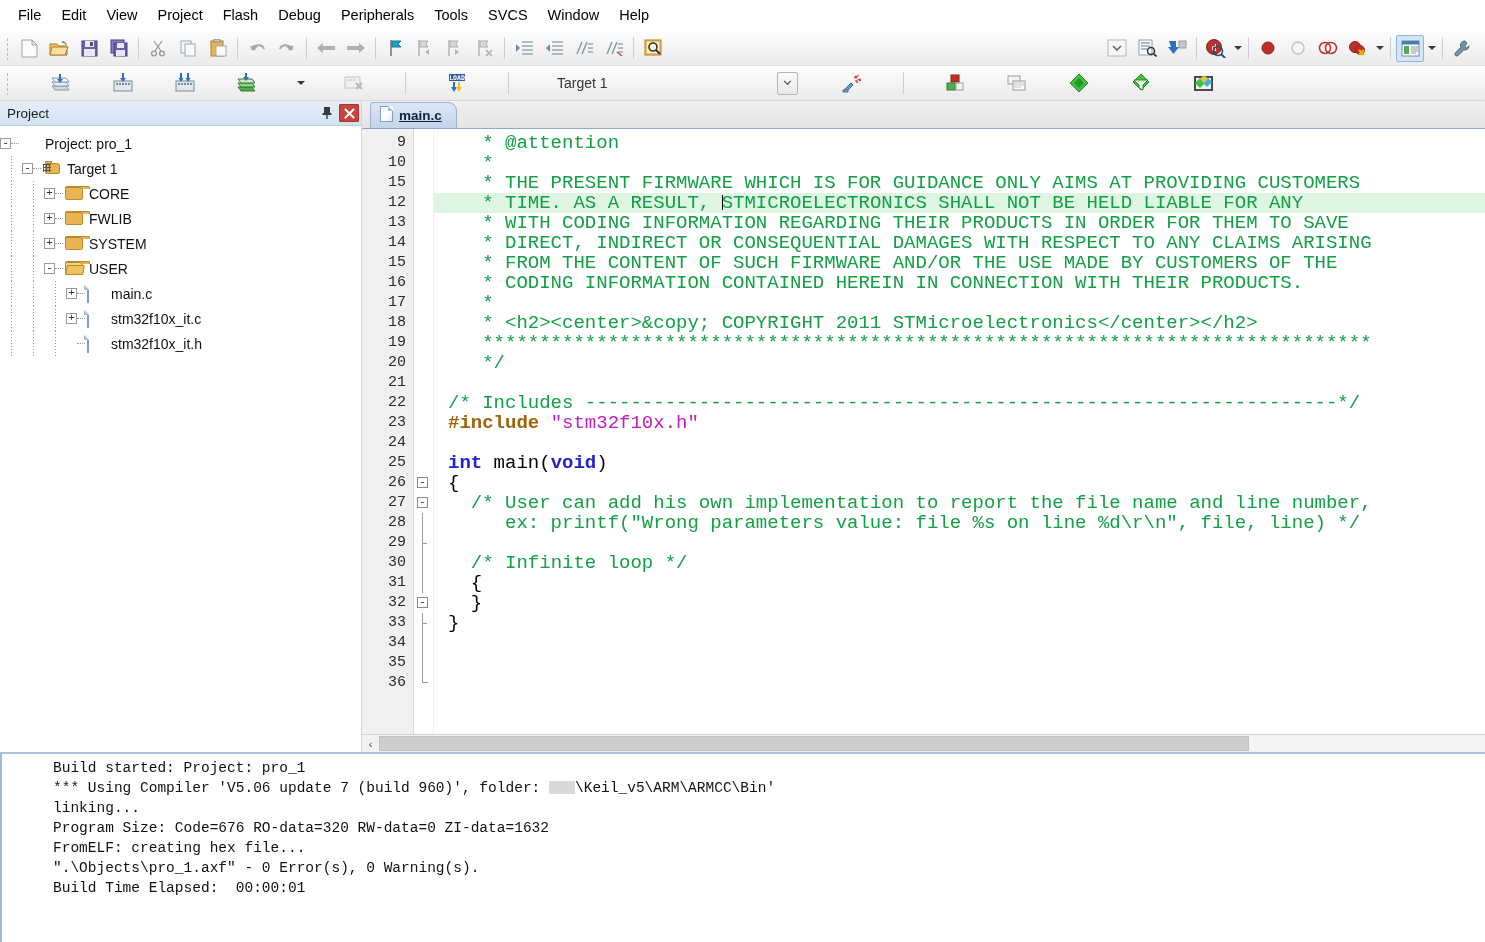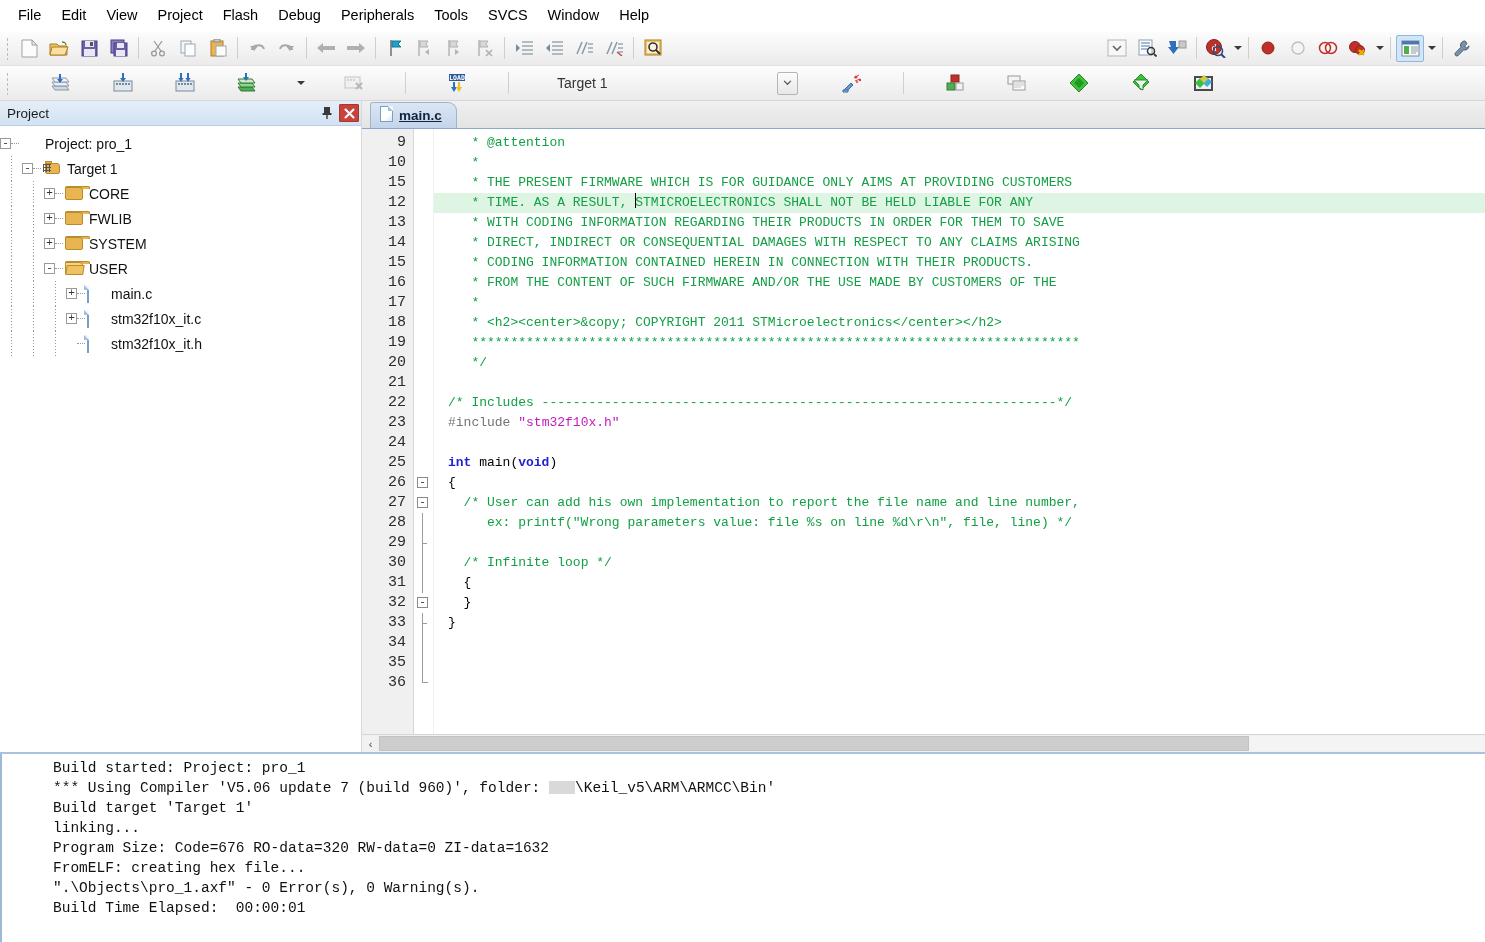--- a/index.html
+++ b/index.html
@@ -151,27 +151,27 @@
     font-family:"Liberation Mono",monospace; font-size:11px; line-height:9px; text-align:center; color:#333;
   }
   .fstem { position:absolute; left:8px; top:0; width:1px; height:20px; background:#9b9b9b; }
   .fend  { position:absolute; left:8px; top:0; width:1px; height:10px; background:#9b9b9b; }
   .fend:after{content:"";position:absolute;left:0;top:9px;width:6px;height:1px;background:#9b9b9b;}
   .ftick { position:absolute; left:8px; top:0; width:1px; height:20px; background:#9b9b9b; }
   .ftick:after{content:"";position:absolute;left:0;top:10px;width:5px;height:1px;background:#9b9b9b;}
 
   .code {
     flex:1 1 auto; position:relative; padding-top:4px; overflow:hidden;
-    font-family:"Liberation Mono", monospace; font-size:13px; color:#000;
+    font-family:"Liberation Mono", monospace; font-size:19px; color:#000;
   }
   .cline { height:20px; line-height:20px; white-space:pre; padding-left:14px; position:relative; }
   .cline.hl { background:#dff5e4; }
   .cm { color:#12a044; }
   .kw { color:#2222d0; font-weight:bold;}     
-  .pp { color:#737373; }       
+  .pp { color:#a16207;font-weight:bold; }       
   .str{ color:#c21bbf; }
   .caret-bar {
     display:inline-block; width:1px; height:15px; background:#000;
     vertical-align:-2px; margin:0 -1px 0 0;
   }
   .hscroll {
     height:18px; flex:0 0 18px; background:#f1f1f1; border-top:1px solid #d5d5d5;
     display:flex; align-items:center;
   }
   .hs-arrow { width:17px; height:16px; display:flex;align-items:center;justify-content:center; font-size:11px; color:#444;}
@@ -797,22 +797,22 @@
               <span class="fend"></span>
             </div>
           </div>
         <div class="code" id="code">
             <div class="cline"><span class="cm">   * @attention</span></div>
             <div class="cline"><span class="cm">   *</span></div>
             <div class="cline"><span class="cm">   * THE PRESENT FIRMWARE WHICH IS FOR GUIDANCE ONLY AIMS AT PROVIDING CUSTOMERS</span></div>
             <div class="cline hl"><span class="cm">   * TIME. AS A RESULT, </span><span class="caret-bar"></span><span class="cm">STMICROELECTRONICS SHALL NOT BE HELD LIABLE FOR ANY</span></div>
             <div class="cline"><span class="cm">   * WITH CODING INFORMATION REGARDING THEIR PRODUCTS IN ORDER FOR THEM TO SAVE</span></div>
             <div class="cline"><span class="cm">   * DIRECT, INDIRECT OR CONSEQUENTIAL DAMAGES WITH RESPECT TO ANY CLAIMS ARISING</span></div>
+            <div class="cline"><span class="cm">   * FROM THE CONTENT OF SUCH FIRMWARE AND/OR THE USE MADE BY CUSTOMERS OF THE</span></div>
             <div class="cline"><span class="cm">   * CODING INFORMATION CONTAINED HEREIN IN CONNECTION WITH THEIR PRODUCTS.</span></div>
-            <div class="cline"><span class="cm">   * FROM THE CONTENT OF SUCH FIRMWARE AND/OR THE USE MADE BY CUSTOMERS OF THE</span></div>
             <div class="cline"><span class="cm">   *</span></div>
             <div class="cline"><span class="cm">   * &lt;h2&gt;&lt;center&gt;&amp;copy; COPYRIGHT 2011 STMicroelectronics&lt;/center&gt;&lt;/h2&gt;</span></div>
             <div class="cline"><span class="cm">   ******************************************************************************</span></div>
             <div class="cline"><span class="cm">   */</span></div>
             <div class="cline"></div>
             <div class="cline"><span class="cm">/* Includes ------------------------------------------------------------------*/</span></div>
             <div class="cline"><span class="pp">#include</span> <span class="str">"stm32f10x.h"</span></div>
             <div class="cline"></div>
             <div class="cline"><span class="kw">int</span> main(<span class="kw">void</span>)</div>
             <div class="cline">{</div>
@@ -834,21 +834,20 @@
           <div class="hs-thumb"></div>
         </div>
       </div>
     </div>
   </div>
 
   <div class="build-panel">
     <div class="build-body" id="buildlog">
         <div class="bline">Build started: Project: pro_1</div>
         <div class="bline"><span>*** Using Compiler 'V5.06 update 7 (build 960)', folder: </span><span class="redact"></span><span>\Keil_v5\ARM\ARMCC\Bin'</span></div>
-        <div class="bline">Build target 'Target 1'</div>
         <div class="bline">linking...</div>
         <div class="bline">Program Size: Code=676 RO-data=320 RW-data=0 ZI-data=1632</div>
         <div class="bline">FromELF: creating hex file...</div>
         <div class="bline">".\Objects\pro_1.axf" - 0 Error(s), 0 Warning(s).</div>
         <div class="bline">Build Time Elapsed:  00:00:01</div>
       </div>
   </div>
 
 </div>
 

